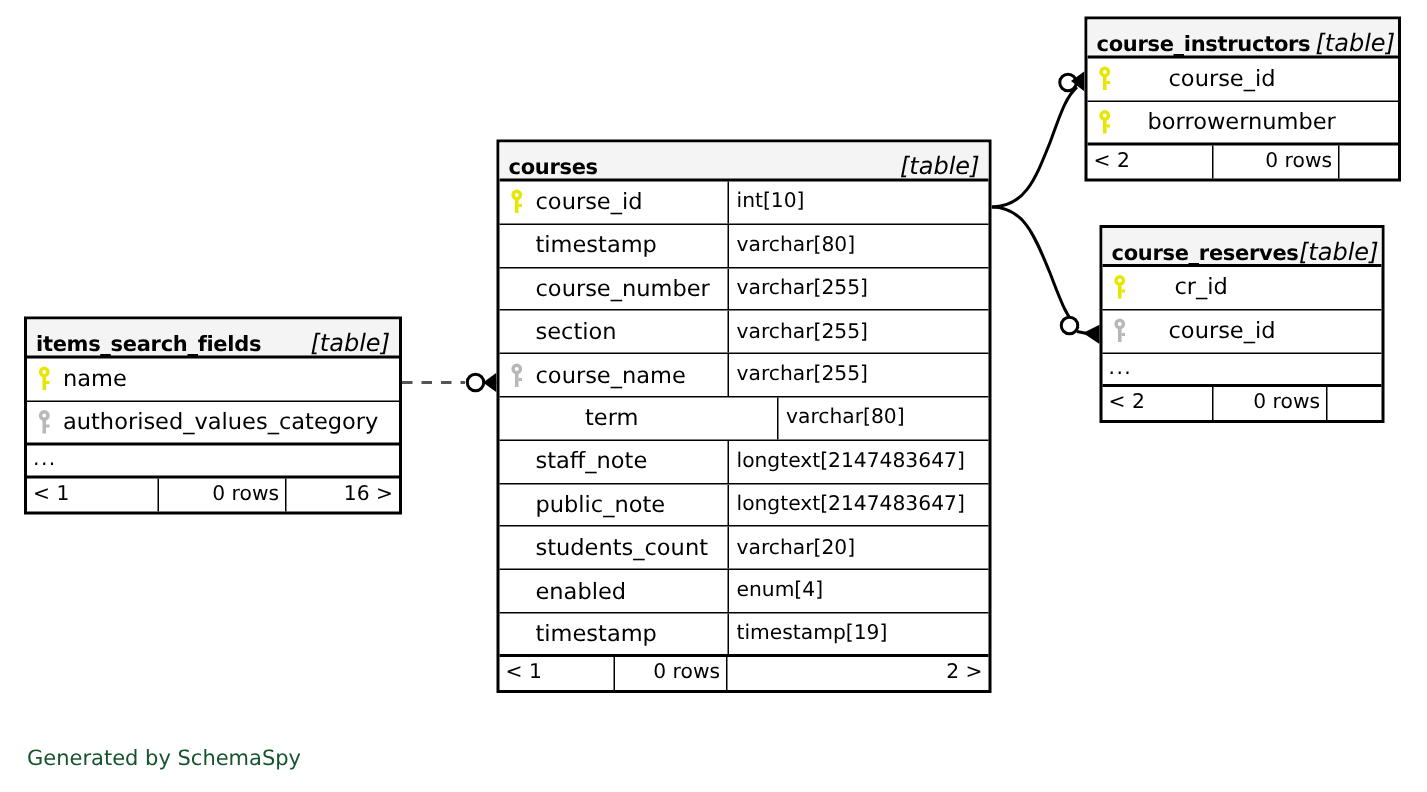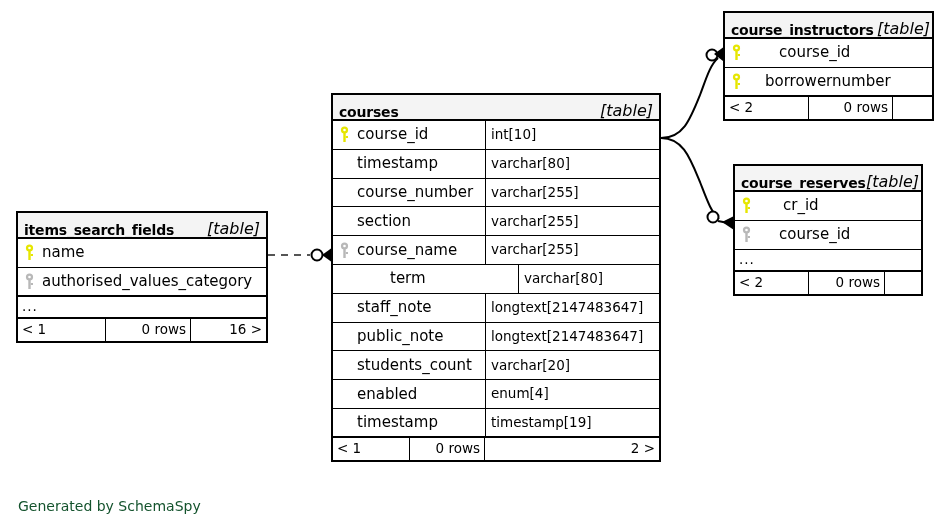--- a/index.html
+++ b/index.html
@@ -362,21 +362,21 @@
       <span class="col-name" style="padding-left:18px;">borrowernumber</span>
     </div>
 
     <div class="tbl-footer">
       <div class="foot-cell foot-left" style="width:84px;">&lt; 2</div>
       <div class="foot-cell foot-right" style="width:84px;">0 rows</div>
       <div class="foot-cell foot-right" style="flex:1;"></div>
     </div>
   </div>
 
-  <div class="er-table" id="t-cr" style="left:733px; top:164px; width:190px;">
+  <div class="er-table" id="t-cr" style="left:733px; top:150px; width:190px;">
 
     <div class="tbl-header" style="padding:0 2px 0 6px;">
       <span class="tbl-name">course_reserves</span>
       <span class="tbl-tag" style="padding-left:0;">[table]</span>
     </div>
 
     <div class="col-row">
       <span class="keycell">
         <svg class="key-ico" width="11" height="17" viewBox="0 0 11 17">
           <circle cx="5.5" cy="4" r="3.6" fill="#e6e600"></circle>

